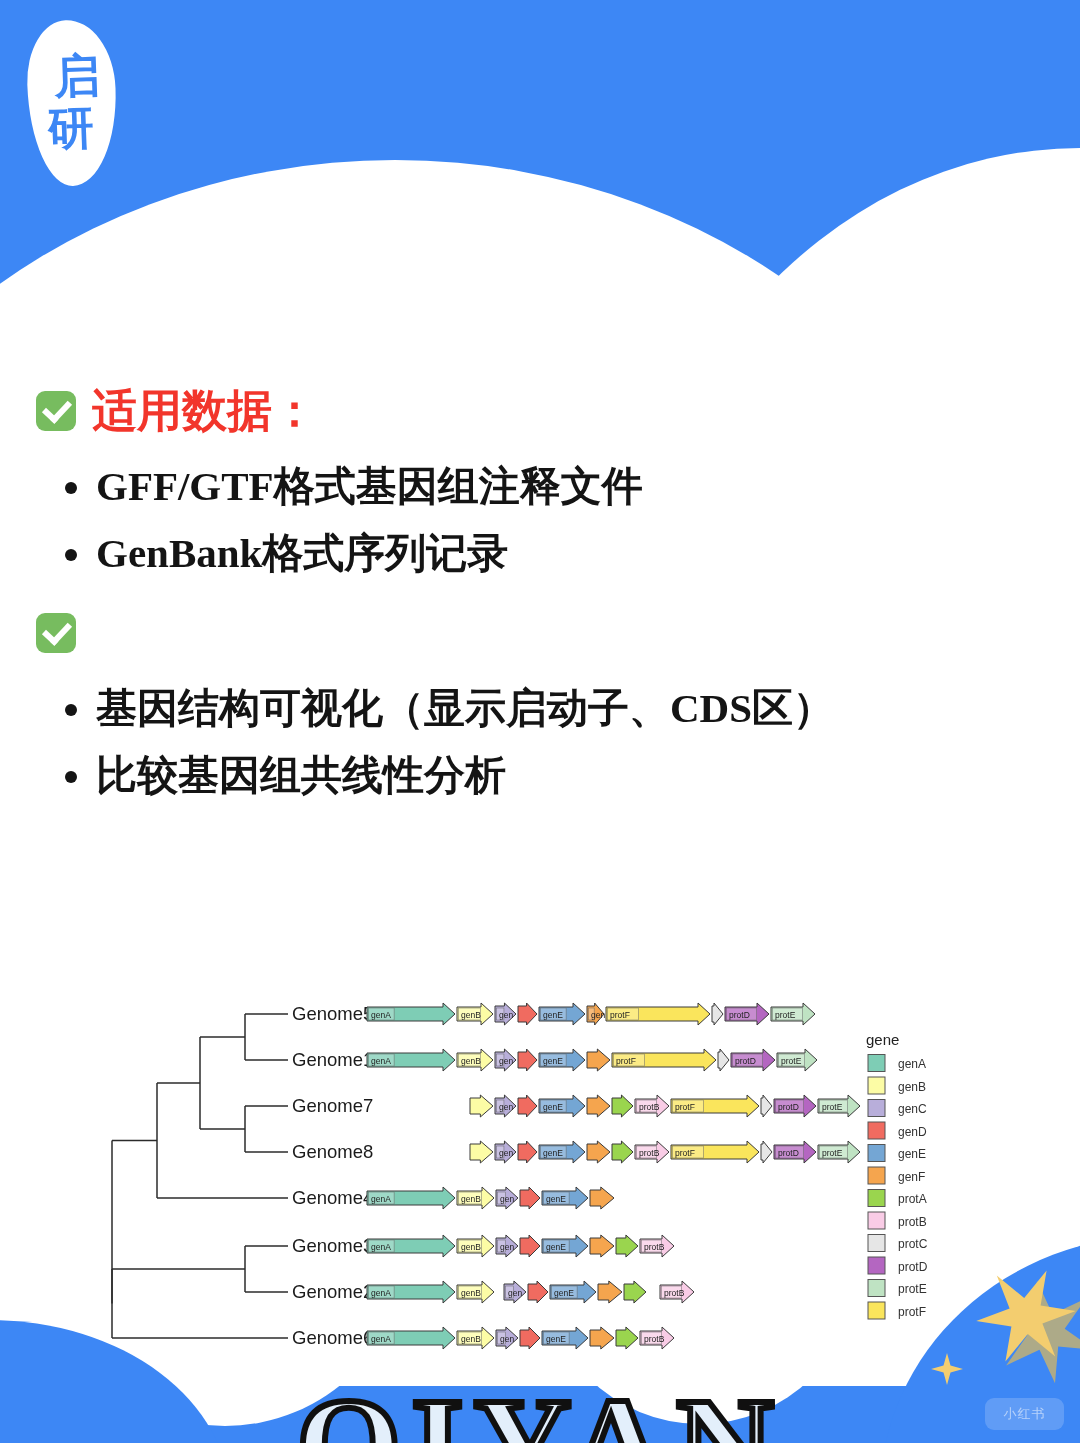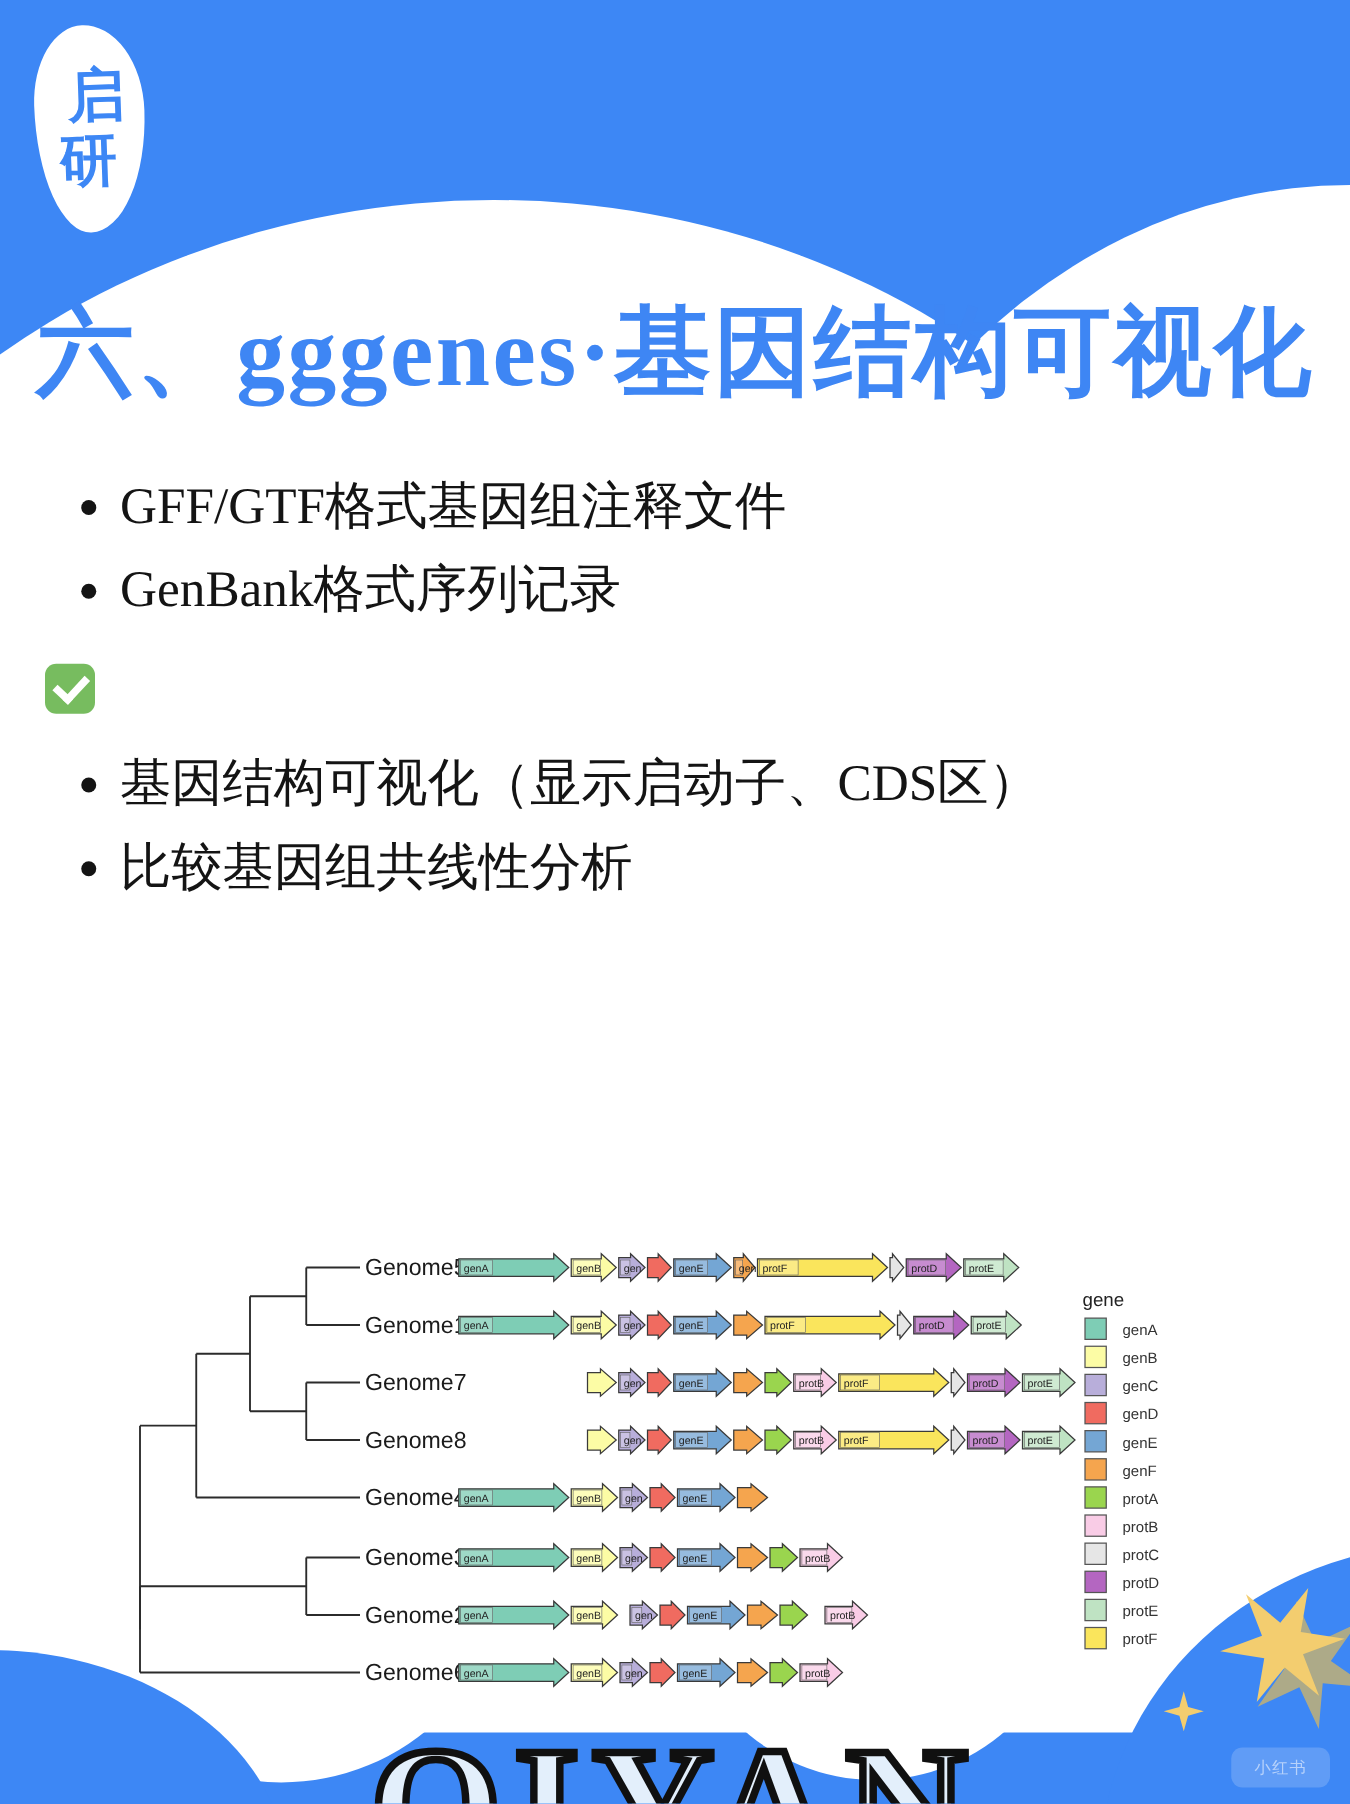--- a/index.html
+++ b/index.html
@@ -33,21 +33,21 @@
          letter-spacing:2px;z-index:5;}
 
   .content{position:absolute;left:36px;top:372px;width:952px;z-index:5;
            font-family:"Liberation Serif",serif;color:#141414;}
   .para{margin:0 0 10px;font-size:45px;line-height:78px;font-weight:400;}
   .hd{font-weight:700;color:#F2352B;}
   .chk{display:inline-block;width:40px;height:40px;background:#77BC5F;border-radius:9px;
        position:relative;margin-right:16px;vertical-align:-5px;}
   .chk::after{content:"";position:absolute;left:8px;top:9px;width:20px;height:11px;
        border-left:6px solid #fff;border-bottom:6px solid #fff;transform:rotate(-47deg);}
-  .content ul{margin:6px 0 10px;padding-left:60px;list-style:disc;}
+  .content ul{margin:6px 0 10px;padding-left:60px;list-style:disc;font-weight:bold;}
   .content li{font-size:41px;line-height:52px;margin-bottom:15px;}
 
   
   #plot{position:absolute;left:0;top:975px;z-index:5;}
   .rowlab{font:18.5px "Liberation Sans",sans-serif;fill:#1b1b1b;}
   .glab{font:8.5px "Liberation Sans",sans-serif;fill:#222;}
   .ltitle{font:15px "Liberation Sans",sans-serif;fill:#222;}
   .llab{font:12px "Liberation Sans",sans-serif;fill:#333;}
   line.tl{stroke:#2b2b2b;stroke-width:1.5;}
 
@@ -74,23 +74,25 @@
   <div id="scallop1" class="scallop"></div>
   <div id="scallop2" class="scallop"></div>
   <div id="cornerL" class="corner"></div>
   <div id="cornerR" class="corner"></div>
 
   <div class="logo">
     <span class="c1">启</span>
     <span class="c2">研</span>
   </div>
 
-  <h1 class="title">六、gggenes·基因结构可视化</h1>
 
   <div class="content">
+    <p class="para">
+      <span class="chk"></span><span class="hd">适用数据：</span>
+    </p>
     <ul>
       <li>GFF/GTF格式基因组注释文件</li>
       <li>GenBank格式序列记录</li>
     </ul>
     <p class="para">
       <span class="chk"></span>
     </p>
     <ul>
       <li>基因结构可视化（显示启动子、CDS区）</li>
       <li>比较基因组共线性分析</li>

